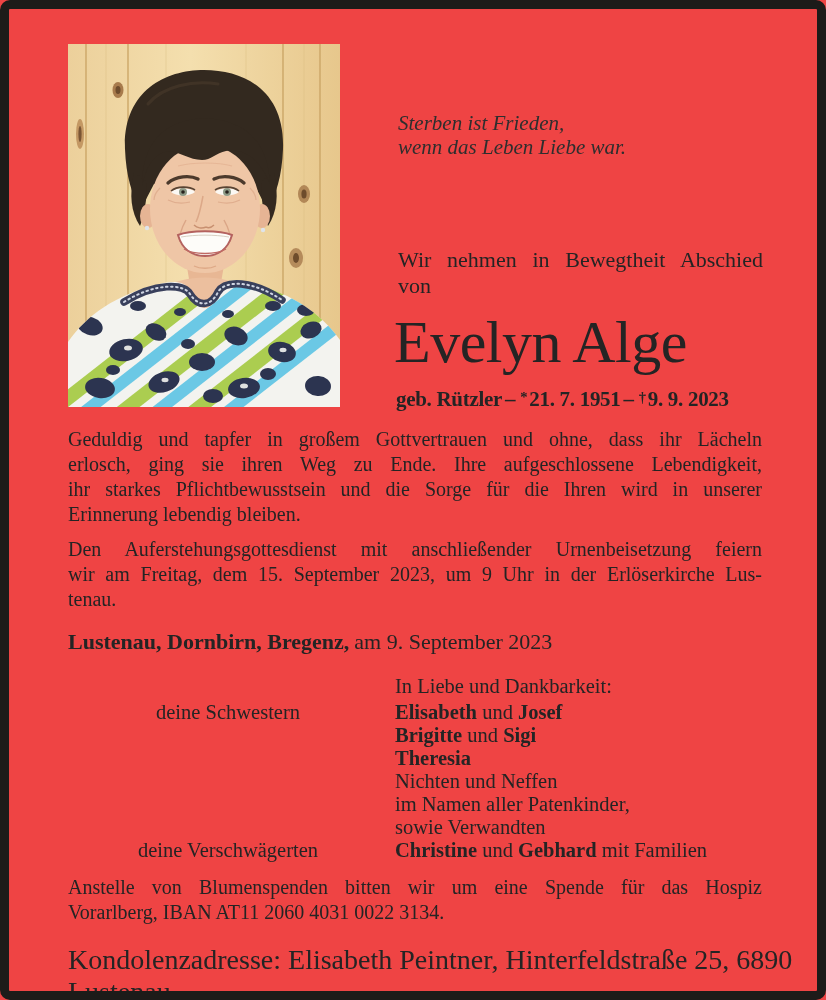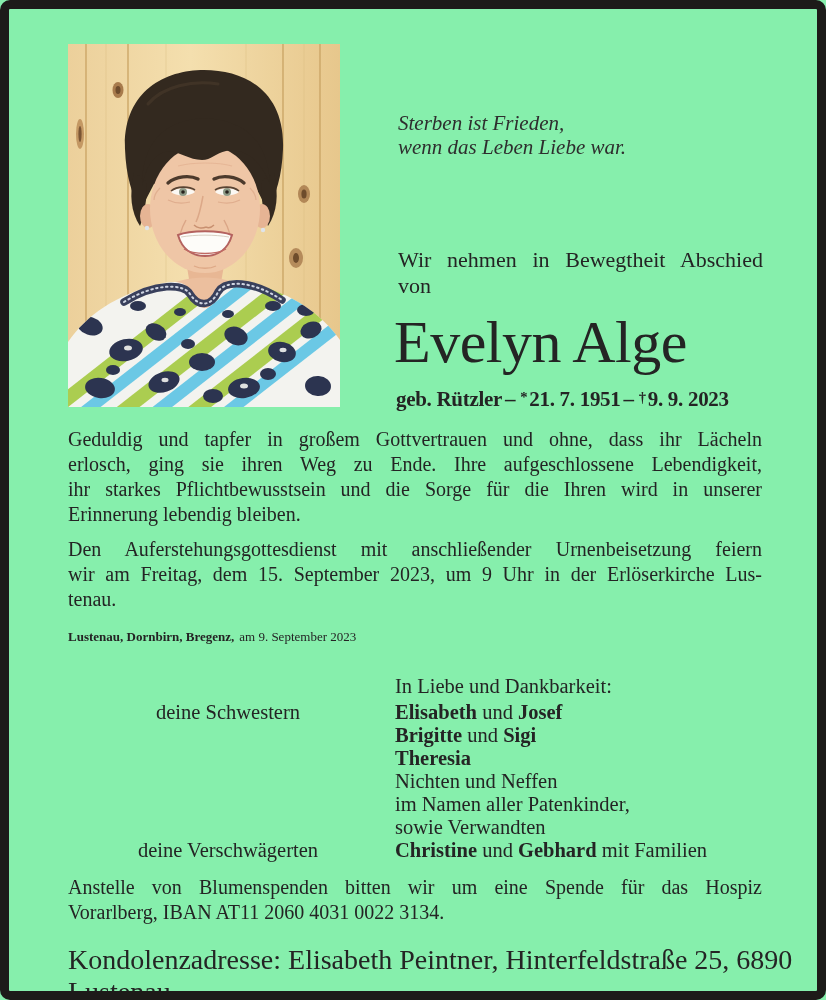--- a/index.html
+++ b/index.html
@@ -1,30 +1,30 @@
 <!DOCTYPE html>
 <html><head>
 <meta charset="utf-8">
 <style>
   html,body{margin:0;padding:0;background:#fff;}
-  .card{position:relative;width:826px;height:1000px;background:#86efac;overflow:hidden;
+  .card{position:relative;width:826px;height:1000px;background:#ef4444;overflow:hidden;
         font-family:"Liberation Serif","DejaVu Serif",serif;color:#242424;}
   .frame{position:absolute;inset:0;border:9px solid #1d1b19;border-radius:10px;pointer-events:none;}
   .abs{position:absolute;}
   .photo{left:68px;top:44px;width:272px;height:363px;}
   .epigraph{left:398px;top:112px;font-style:italic;font-size:21px;line-height:23.5px;color:#2e2e2e;}
   .intro{left:398px;top:247px;width:365px;font-size:22px;line-height:25.5px;}
   .name{left:394px;top:312px;font-size:60px;line-height:1;letter-spacing:-0.5px;}
   .dates{left:396px;top:387px;font-size:21px;font-weight:bold;letter-spacing:-0.3px;white-space:nowrap;}
   .dates .dash{margin:0 3px;}
   .dates .sym{font-size:0.70em;vertical-align:0.30em;margin:0 2px;}
   .para{left:68px;width:694px;font-size:20px;line-height:25px;}
   .tribute{top:427px;}
   .service{top:537px;}
-  .cityline{left:68px;top:629px;font-size:13px;}
+  .cityline{left:68px;top:629px;font-size:22px;}
   .cityline .b{font-weight:bold;}
   .cityline .reg{margin-left:5px;}
   .familyblock{left:68px;top:675px;width:694px;font-size:20.5px;line-height:23px;}
   .fam-row{display:flex;}
   .fam-row:nth-child(2){margin-top:3px;}
   .fam-label{width:327px;padding-right:7px;box-sizing:border-box;text-align:center;flex:none;}
   .fam-content{flex:1;}
   .fam-content .b{font-weight:bold;}
   .donation{top:875px;}
   .condolence{left:68px;top:944px;font-size:28px;}

